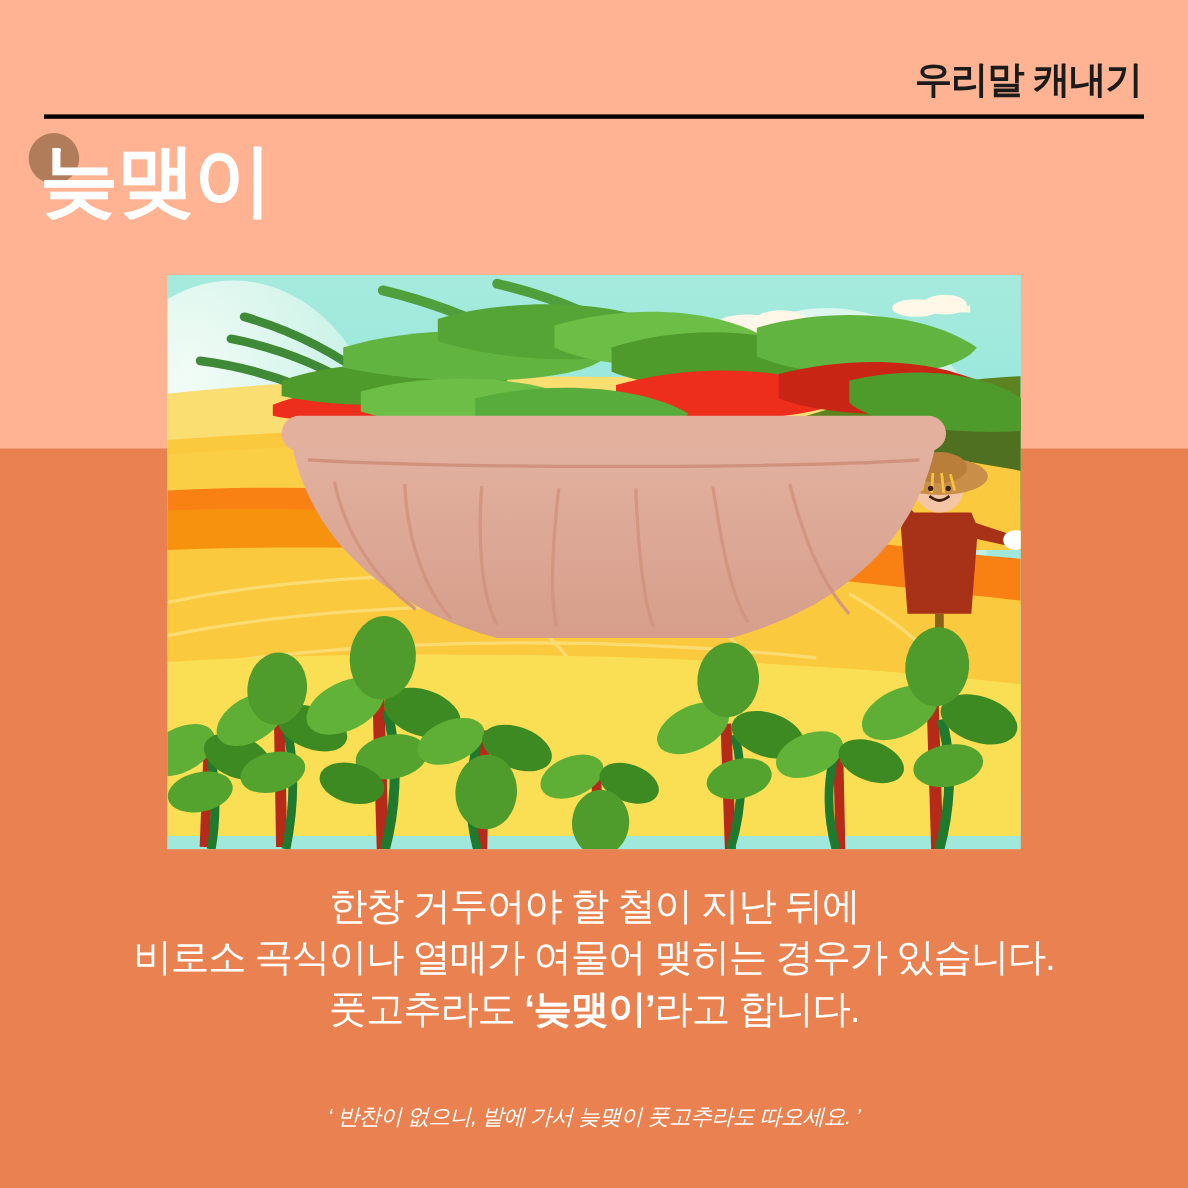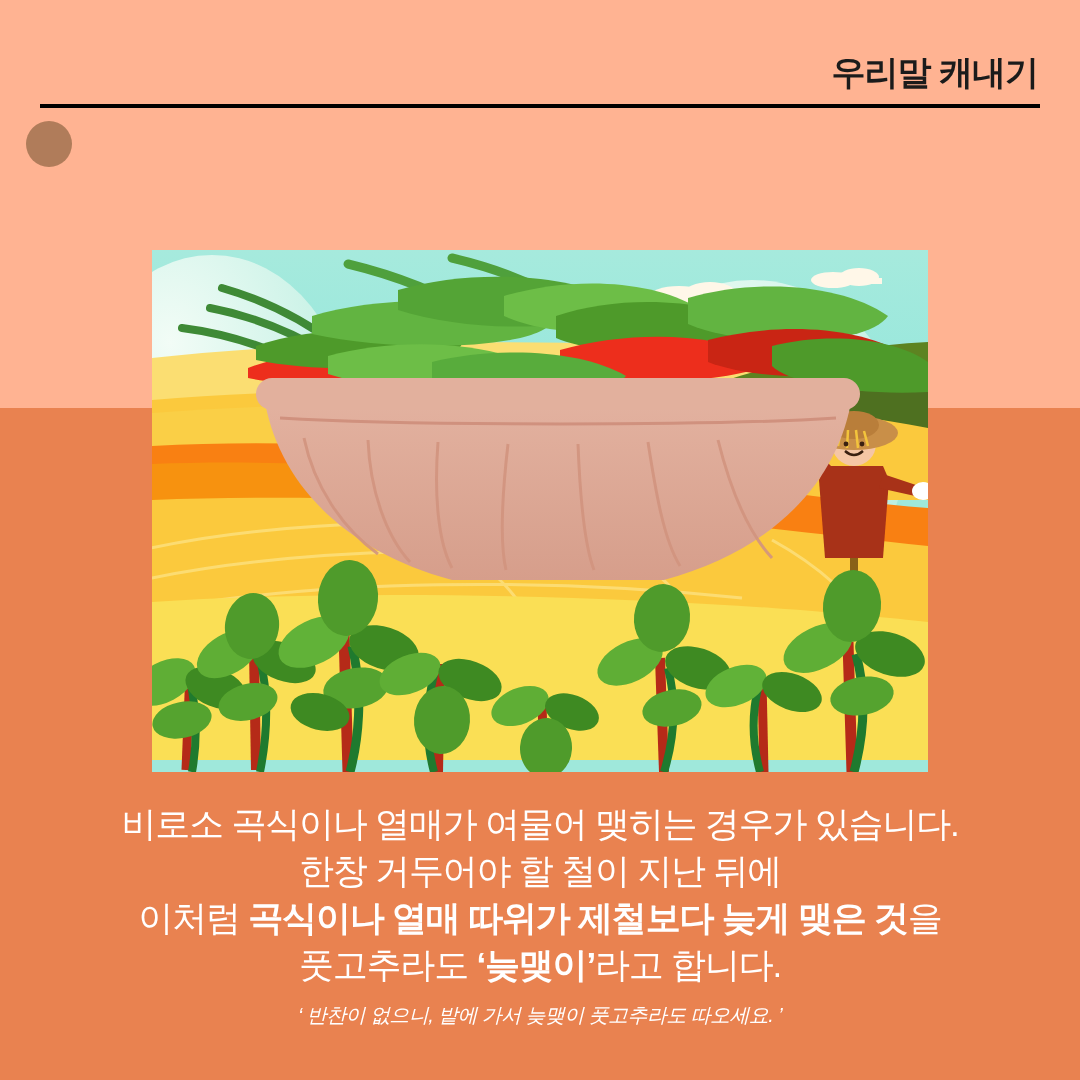--- a/index.html
+++ b/index.html
@@ -118,20 +118,21 @@
 
 <div class="card">
 
   <div class="bg-top"></div>
   <div class="bg-bottom"></div>
 
   <div class="kicker">우리말 캐내기</div>
   <div class="divider"></div>
 
   <div class="title-dot"></div>
+  <div class="title">늦맺이</div>
 
   <div class="illus">
     <svg width="776" height="522" viewBox="0 0 776 522" xmlns="http://www.w3.org/2000/svg">
       <defs>
         <linearGradient id="skyG" x1="0" y1="0" x2="0" y2="1">
           <stop offset="0%" stop-color="#A6EADD"></stop>
           <stop offset="70%" stop-color="#96E7DC"></stop>
           <stop offset="100%" stop-color="#63E6E2"></stop>
         </linearGradient>
         <radialGradient id="moundG" cx="35%" cy="25%" r="80%">
@@ -307,21 +308,20 @@
           <path d="M392,522 L390,452" stroke="#B52A18" stroke-width="9" fill="none"></path>
           <ellipse cx="368" cy="456" rx="30" ry="18" transform="rotate(-22 368 456)" fill="#5FAE35"></ellipse>
           <ellipse cx="420" cy="462" rx="28" ry="17" transform="rotate(20 420 462)" fill="#3E8A22"></ellipse>
           <ellipse cx="394" cy="498" rx="26" ry="30" transform="rotate(4 394 498)" fill="#4F9B2B"></ellipse>
         </g>
       </g>
     </svg>
   </div>
 
   <div class="body-copy">
+    <span class="ln">한창 거두어야 할 철이 지난 뒤에</span>
     <span class="ln">비로소 곡식이나 열매가 여물어 맺히는 경우가 있습니다.</span>
-    <span class="ln">한창 거두어야 할 철이 지난 뒤에</span>
-    <span class="ln"><span>이처럼 </span><b>곡식이나 열매 따위가 제철보다 늦게 맺은 것</b><span>을</span></span>
     <span class="ln"><span>풋고추라도 </span><b>‘늦맺이’</b><span>라고 합니다.</span></span>
   </div>
 
   <div class="quote">‘ 반찬이 없으니, 밭에 가서 늦맺이 풋고추라도 따오세요. ’</div>
 
 </div>
 
 </body></html>

